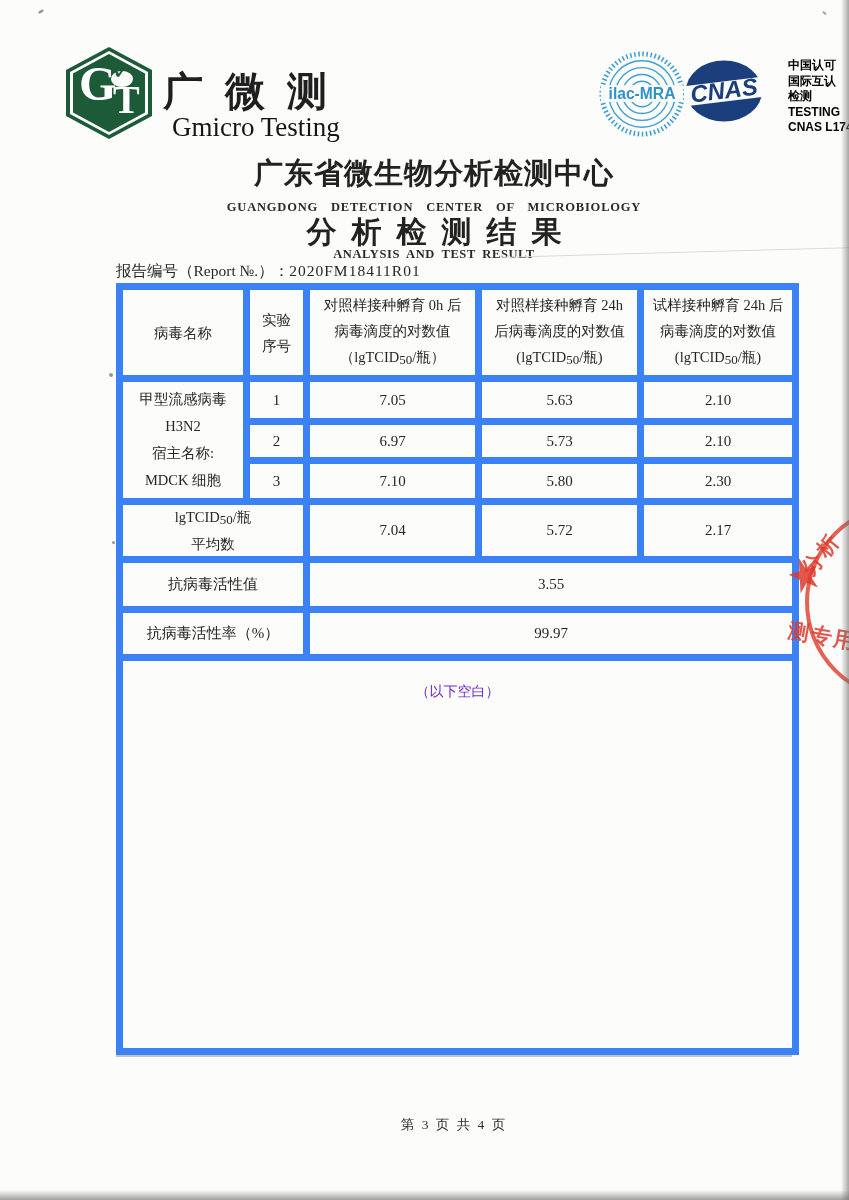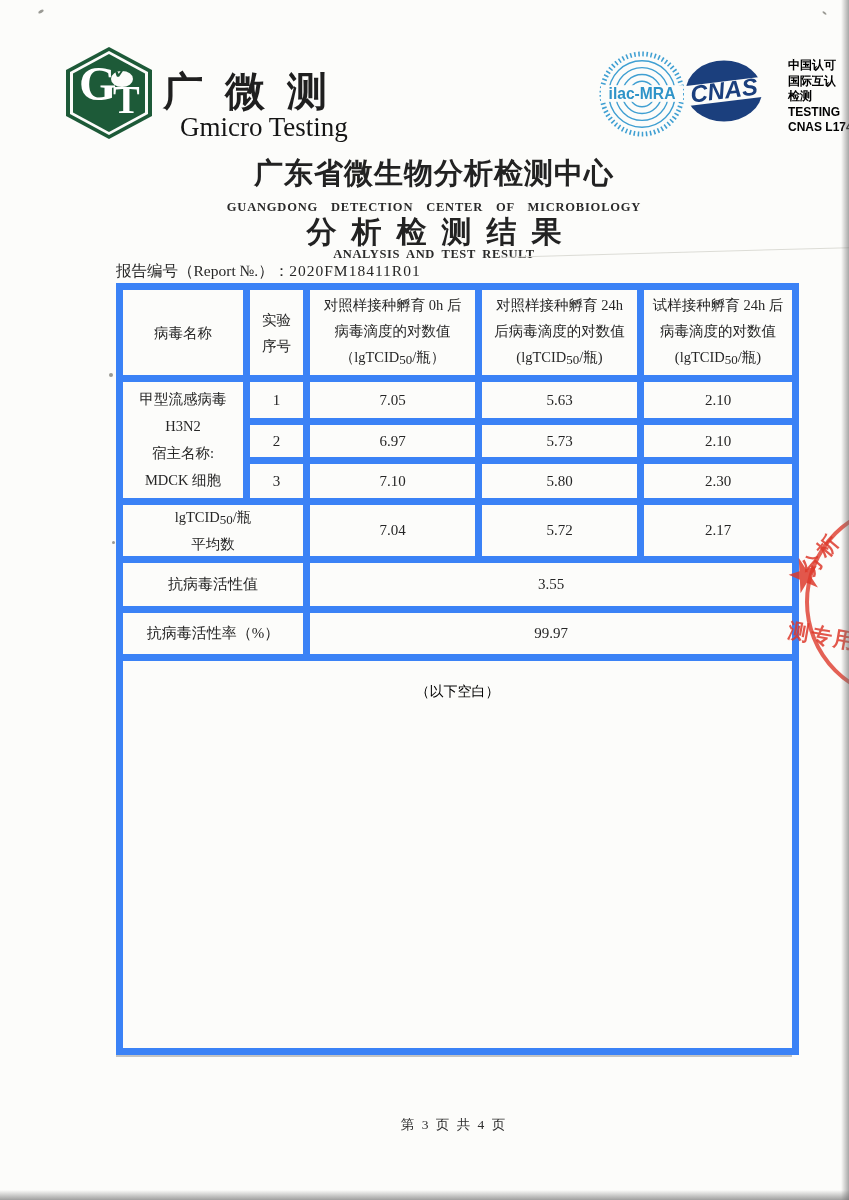--- a/index.html
+++ b/index.html
@@ -14,21 +14,21 @@
   .hex .h1{inset:0; background:#1d5a38;}
   .hex .h2{inset:4px; background:#fcfcfa;}
   .hex .h3{inset:7px; background:#1d5a38;}
   .hex span{position:absolute; color:#fff; font-weight:bold; line-height:1;}
   .hex .g{left:13px; top:13px; font-size:48px;}
   .hex .chkbg{left:45px; top:24px; width:22px; height:16px; background:#fcfcfa; border-radius:50%;}
   .hex .chk{left:46px; top:12px; font-size:24px; color:#1d5a38; font-family:"DejaVu Sans",sans-serif;}
   .hex .t{left:47px; top:33px; font-size:40px;}
   .brand-cn{position:absolute; left:163px; top:64px; font-size:40px; font-weight:bold;
     letter-spacing:22px; color:#1f1f1f; white-space:nowrap;}
-  .brand-en{position:absolute; left:180px; top:112px; font-size:27px; color:#151515; white-space:nowrap;}
+  .brand-en{position:absolute; left:172px; top:112px; font-size:27px; color:#151515; white-space:nowrap;}
   
   .ilac{position:absolute; left:598px; top:50px;}
   .cnas{position:absolute; left:684px; top:56px;}
   .accred{position:absolute; left:768px; top:58px; font-family:"Liberation Sans","DejaVu Sans",sans-serif;
     font-size:12px; font-weight:bold; line-height:15.5px; color:#000000; white-space:nowrap;margin-left:20px;}
   
   .titles{position:absolute; left:96px; top:0; width:676px; text-align:center;}
   .t-cn{position:absolute; top:154px; width:100%; font-size:29px; font-weight:600; letter-spacing:1px; color:#222;}
   .t-en{position:absolute; top:200px; width:100%; font-size:12.5px; font-weight:bold;
     word-spacing:9px; letter-spacing:0.8px; color:#2a2a2a;}
@@ -39,21 +39,21 @@
   
   .tbl-wrap{position:absolute; left:116px; top:283px; width:676px;}
   table{width:100%; border-collapse:collapse; table-layout:fixed;}
   td,th{border:7px solid #3b82f6; text-align:center; vertical-align:middle;
     font-weight:normal; color:#262626; padding:0; font-size:14.5px;}
   th{line-height:26px;}
   .num-cell{font-size:15px;}
   .virus-cell{line-height:27px; font-size:14.5px;}
   .avg-label{line-height:24px; font-size:14.5px;}
   sub{font-size:13px; vertical-align:-2px;}
-  .blank-cell{vertical-align:top; padding-top:22px; font-size:14px; color:#000000;}
+  .blank-cell{vertical-align:top; padding-top:22px; font-size:14px; color:#6d28d9;}
   .tbl-wrap{box-shadow:0 2px 0 rgba(90,90,90,0.35);}
   
   .stamp-circle{position:absolute; left:805px; top:503px; width:190px; height:190px;
     border:4px solid rgba(221,58,44,0.8); border-radius:50%;}
   .stamp-star{position:absolute; left:783px; top:551px; font-size:47px; line-height:1;
     color:rgba(221,58,44,0.85); transform:rotate(-18deg) scaleX(0.82);
     font-family:"DejaVu Sans",sans-serif;}
   .stamp-top{position:absolute; left:797px; top:540px; font-size:21px; font-weight:bold;
     color:rgba(221,58,44,0.85); transform:rotate(-50deg); letter-spacing:3px; white-space:nowrap;}
   .stamp-bottom{position:absolute; left:788px; top:622px; font-size:21px; font-weight:bold;

